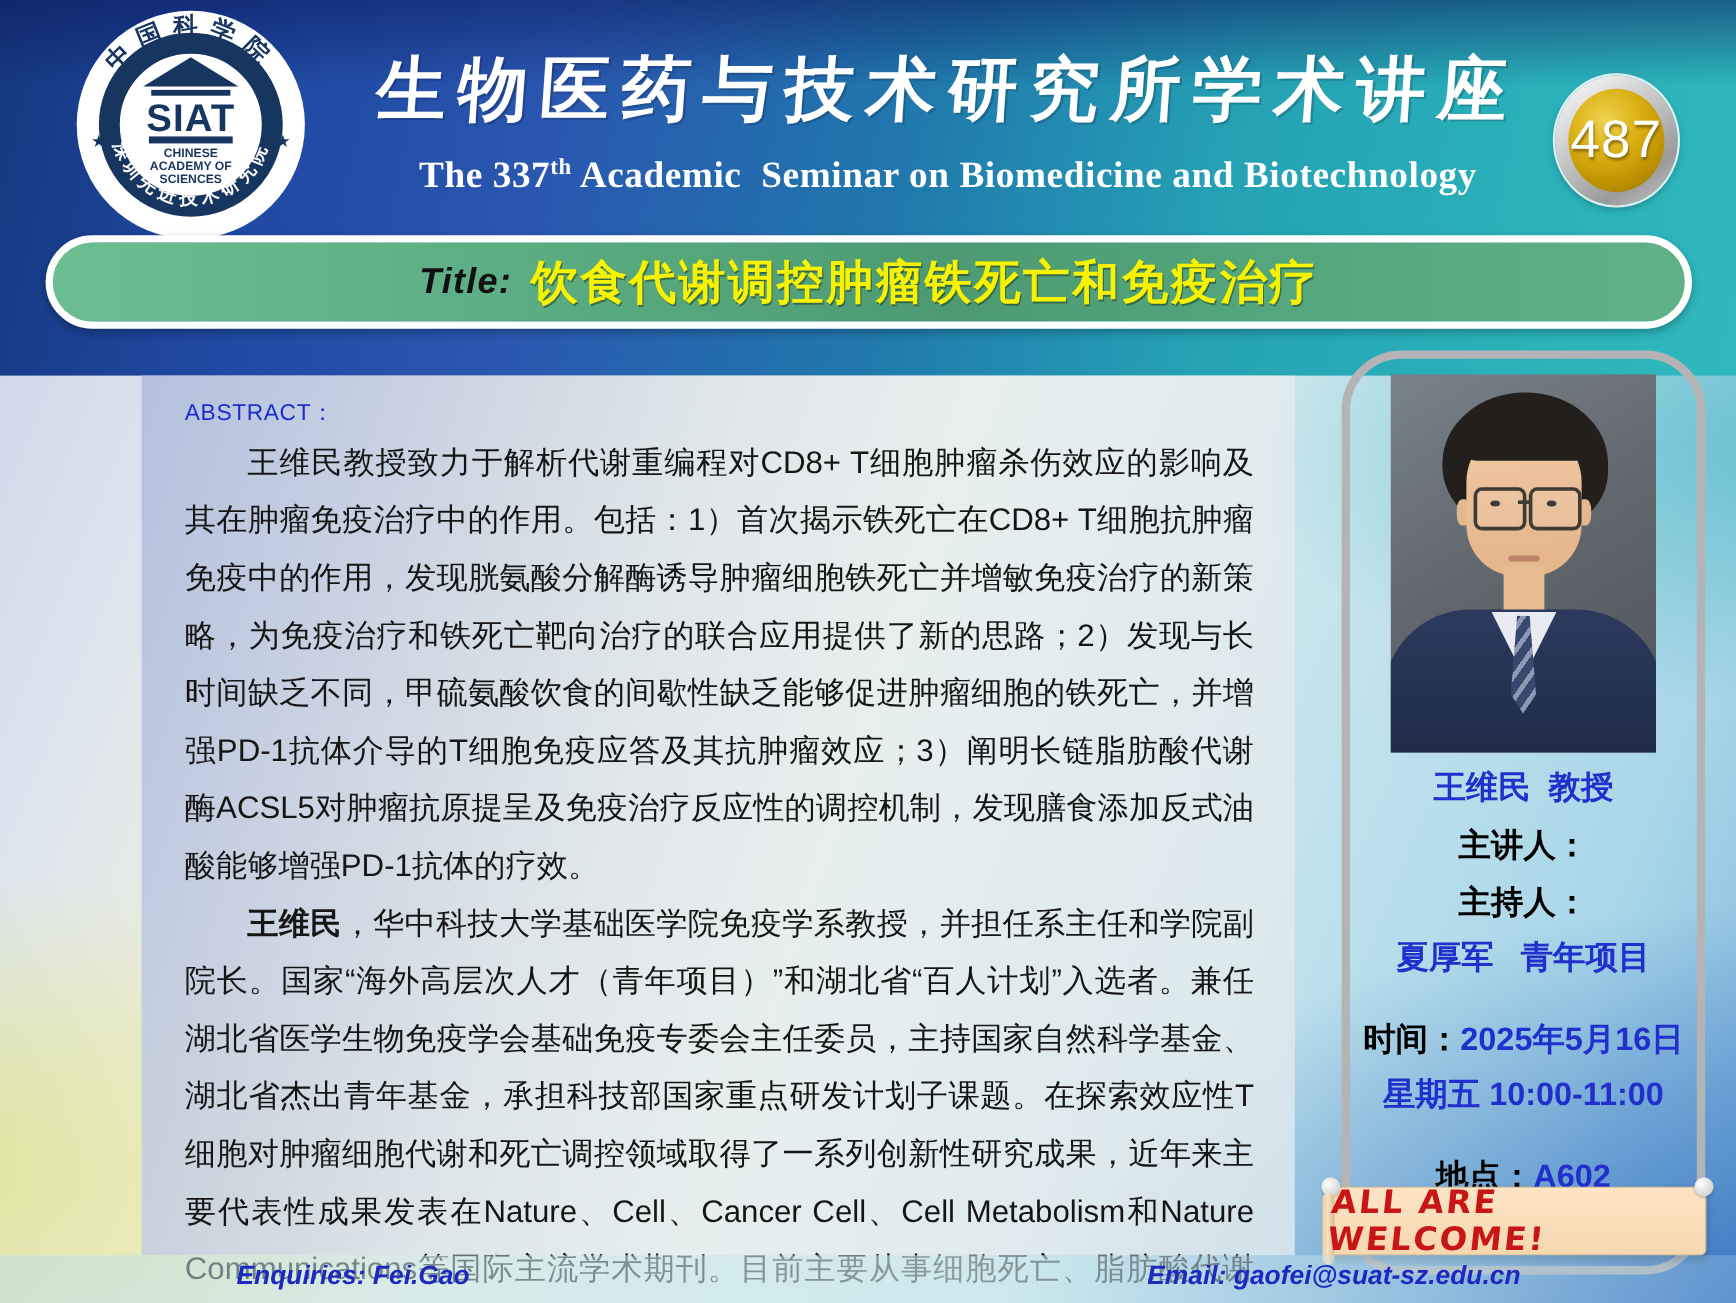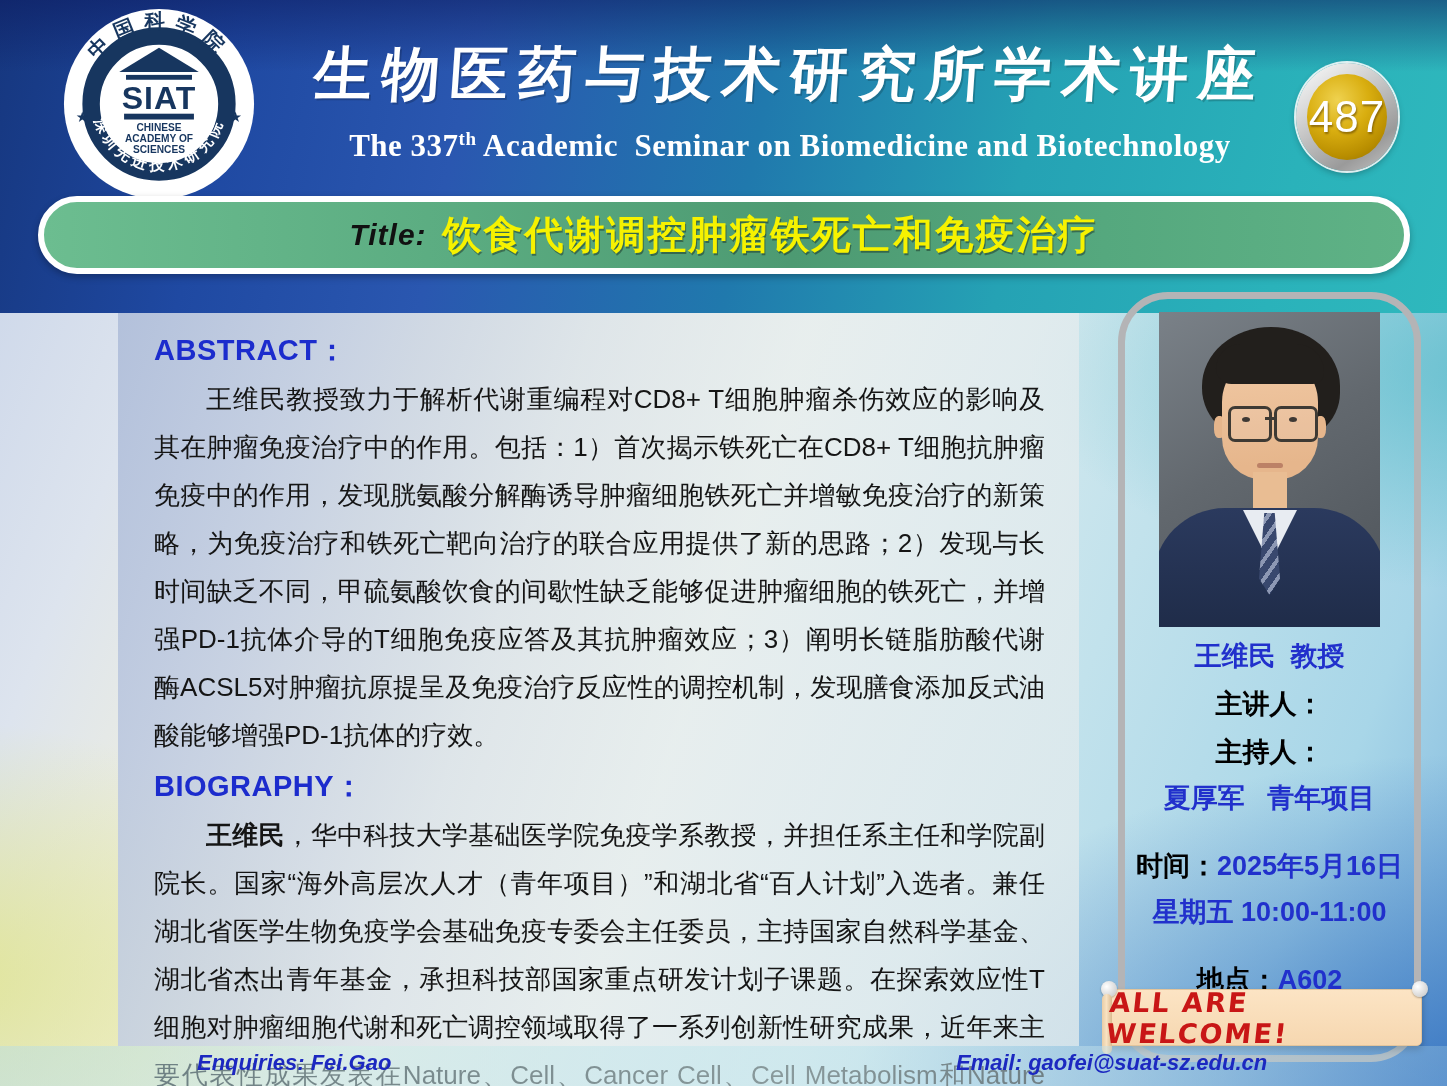--- a/index.html
+++ b/index.html
@@ -52,21 +52,21 @@
     display:flex;align-items:center;justify-content:center;gap:16px;
   }
   .title-label{font-size:30px;font-weight:bold;font-style:italic;color:#111;letter-spacing:1px;}
   .title-text{font-size:39px;font-weight:bold;color:#f6f200;letter-spacing:2px;text-shadow:1px 2px 0 rgba(0,0,0,0.35);}
   
   .content-box{
     position:absolute;left:118px;top:313px;width:961px;height:733px;box-sizing:border-box;
     padding:10px 34px 0 36px;
     background:linear-gradient(108deg,rgba(177,191,218,0.95) 0%,rgba(196,207,227,0.88) 20%,rgba(218,226,234,0.80) 40%,rgba(233,238,238,0.74) 58%,rgba(228,236,238,0.80) 78%,rgba(222,233,236,0.84) 100%);
   }
-  .section-heading{font-size:29px;font-weight:bold;color:#1c2ccd;margin:8px 0 4px 0;letter-spacing:0.5px;}
+  .section-heading{font-size:19px;font-weight:normal;color:#1c2ccd;margin:8px 0 4px 0;letter-spacing:0.5px;}
   .para{font-size:26px;color:#151515;line-height:48px;text-align:justify;margin:0;text-indent:2em;}
   .para .lead-bold{font-weight:bold;}
   
   .sidebar-card{
     position:absolute;left:1118px;top:292px;width:303px;height:770px;box-sizing:border-box;
     border:7px solid #b4b4b6;border-radius:50px;
   }
   .photo{position:relative;width:221px;height:315px;margin:13px auto 0;overflow:hidden;
     background:linear-gradient(150deg,#7a8188 0%,#62686e 45%,#4d5359 100%);}
   .photo div{position:absolute;}
@@ -161,21 +161,20 @@
   </div>
 
   <div class="title-pill">
     <span class="title-label">Title:</span>
     <span class="title-text">饮食代谢调控肿瘤铁死亡和免疫治疗</span>
   </div>
 
   <div class="content-box">
     <div class="section-heading">ABSTRACT：</div>
     <p class="para">王维民教授致力于解析代谢重编程对CD8+ T细胞肿瘤杀伤效应的影响及其在肿瘤免疫治疗中的作用。包括：1）首次揭示铁死亡在CD8+ T细胞抗肿瘤免疫中的作用，发现胱氨酸分解酶诱导肿瘤细胞铁死亡并增敏免疫治疗的新策略，为免疫治疗和铁死亡靶向治疗的联合应用提供了新的思路；2）发现与长时间缺乏不同，甲硫氨酸饮食的间歇性缺乏能够促进肿瘤细胞的铁死亡，并增强PD-1抗体介导的T细胞免疫应答及其抗肿瘤效应；3）阐明长链脂肪酸代谢酶ACSL5对肿瘤抗原提呈及免疫治疗反应性的调控机制，发现膳食添加反式油酸能够增强PD-1抗体的疗效。</p>
-    <div class="section-heading">BIOGRAPHY：</div>
     <p class="para"><span class="lead-bold">王维民</span><span>，华中科技大学基础医学院免疫学系教授，并担任系主任和学院副院长。国家“海外高层次人才（青年项目）”和湖北省“百人计划”入选者。兼任湖北省医学生物免疫学会基础免疫专委会主任委员，主持国家自然科学基金、湖北省杰出青年基金，承担科技部国家重点研发计划子课题。在探索效应性T细胞对肿瘤细胞代谢和死亡调控领域取得了一系列创新性研究成果，近年来主要代表性成果发表在Nature、Cell、Cancer Cell、Cell Metabolism和Nature Communications等国际主流学术期刊。目前主要从事细胞死亡、脂肪酸代谢及肿瘤免疫调控相关研究。</span></p>
   </div>
 
   <div class="sidebar-card">
     <div class="photo">
       <div class="p-hair"></div>
       <div class="p-ear-l"></div>
       <div class="p-ear-r"></div>
       <div class="p-face"></div>
       <div class="p-fringe"></div>

